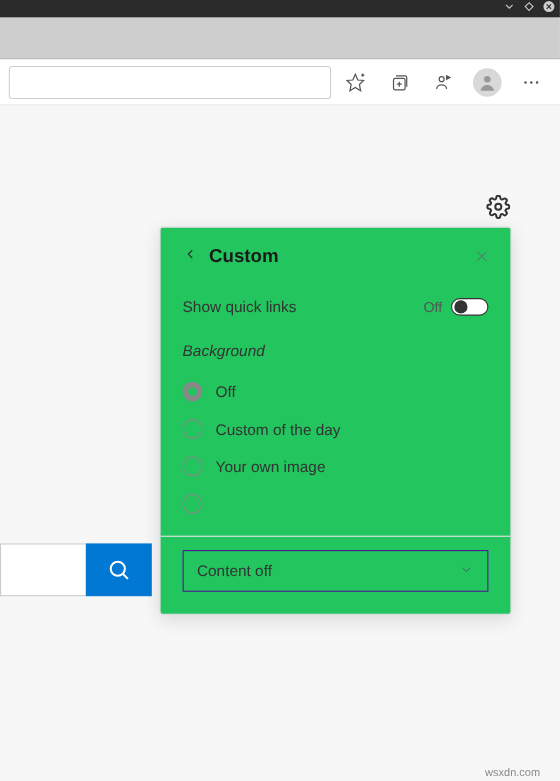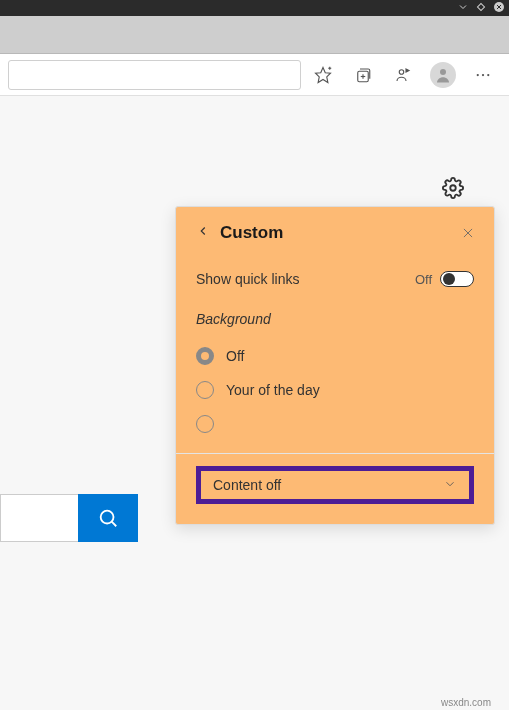--- a/index.html
+++ b/index.html
@@ -18,42 +18,42 @@
     
     .content-area { position: relative; height: calc(710px - 16px - 38px - 42px); background: #f7f7f7; }
     .gear-btn { position: absolute; top: 78px; right: 42px; width: 28px; height: 28px; display:flex; align-items:center; justify-content:center; }
     .gear-btn svg { width: 22px; height: 22px; }
     
     .search-strip { position: absolute; left: 0; top: 398px; height: 48px; display:flex; }
     .search-box { width: 78px; height: 48px; background: #fff; border: 1px solid #ccc; border-right:none; }
     .search-btn { width: 60px; height: 48px; background: #0078d4; display:flex; align-items:center; justify-content:center; }
     .search-btn svg { width: 22px; height: 22px; stroke:#fff; }
     
-    .popup { position: absolute; top: 110px; right: 14px; width: 320px; background: #fdba74; border: 1px solid #ddd; border-radius: 3px; box-shadow: 0 4px 16px rgba(0,0,0,0.12); padding: 16px 20px 20px 20px; }
+    .popup { position: absolute; top: 110px; right: 44px; width: 320px; background: #22c55e; border: 1px solid #ddd; border-radius: 3px; box-shadow: 0 4px 16px rgba(0,0,0,0.12); padding: 16px 20px 20px 20px; }
     .popup-header { display:flex; align-items:center; gap:10px; position:relative; padding-bottom: 4px; }
     .popup-title { font-size: 17px; font-weight: 600; color:#1a1a1a; }
     .popup-close { position:absolute; right:-4px; top:0; width:20px; height:20px; display:flex; align-items:center; justify-content:center; }
     .popup-back svg, .popup-close svg { width:14px; height:14px; }
     
     .row { display:flex; justify-content:space-between; margin-top: 24px; }
     .row-label { font-size: 14px; color:#333; }
     .toggle-wrap { display:flex; align-items:center; gap:8px; }
     .toggle-state { font-size:13px; color:#555; }
     .switch { width:34px; height:16px; border-radius:10px; border:1px solid #333; background:#fff; position:relative; }
     .switch-knob { width:12px; height:12px; border-radius:50%; background:#333; position:absolute; top:1px; left:2px; }
     
     .section-label { font-size: 14px; color:#333; margin-top: 24px; margin-bottom: 12px; font-style: italic; }
     .radio-row { display:flex; align-items:center; gap:12px; padding: 8px 0; }
     .radio { width:18px; height:18px; border-radius:50%; border:1px solid #888; flex-shrink:0; position:relative; }
     .radio.sel { border:5px solid #888; }
     .radio-label { font-size:14px; color:#333; }
     
     .divider { height:1px; background:#e4e4e4; margin: 12px -20px 0 -20px; }
     
-    .select { margin-top:12px; height:38px; border:5px solid #4c1d95; display:flex; align-items:center; justify-content:space-between; padding: 0 12px; font-size:14px; color:#333; }
+    .select { margin-top:12px; height:38px; border:1px solid #4c1d95; display:flex; align-items:center; justify-content:space-between; padding: 0 12px; font-size:14px; color:#333; }
     
     .watermark { position:absolute; bottom:2px; right:18px; font-size:10px; color:#888; }
   </style>
 </head>
 <body>
 
 <div class="titlebar">
   <span><svg viewBox="0 0 24 24" fill="none" stroke="#ccc" stroke-width="2">
         <polyline points="6 9 12 15 18 9"></polyline>
       </svg></span>
@@ -156,21 +156,25 @@
     </div>
 
     <div class="section-label">Background</div>
 
     <div class="radio-row">
       <div class="radio sel"></div>
       <span class="radio-label">Off</span>
     </div>
     <div class="radio-row">
       <div class="radio"></div>
-      <span class="radio-label">Your of the day</span>
+      <span class="radio-label">Custom of the day</span>
+    </div>
+    <div class="radio-row">
+      <div class="radio"></div>
+      <span class="radio-label">Your own image</span>
     </div>
     <div class="radio-row">
       <div class="radio"></div>
     </div>
 
     <div class="divider"></div>
 
     <div class="select">
       <span>Content off</span>
       <span><svg width="14" height="14" viewBox="0 0 24 24" fill="none" stroke="#555" stroke-width="1.5">

